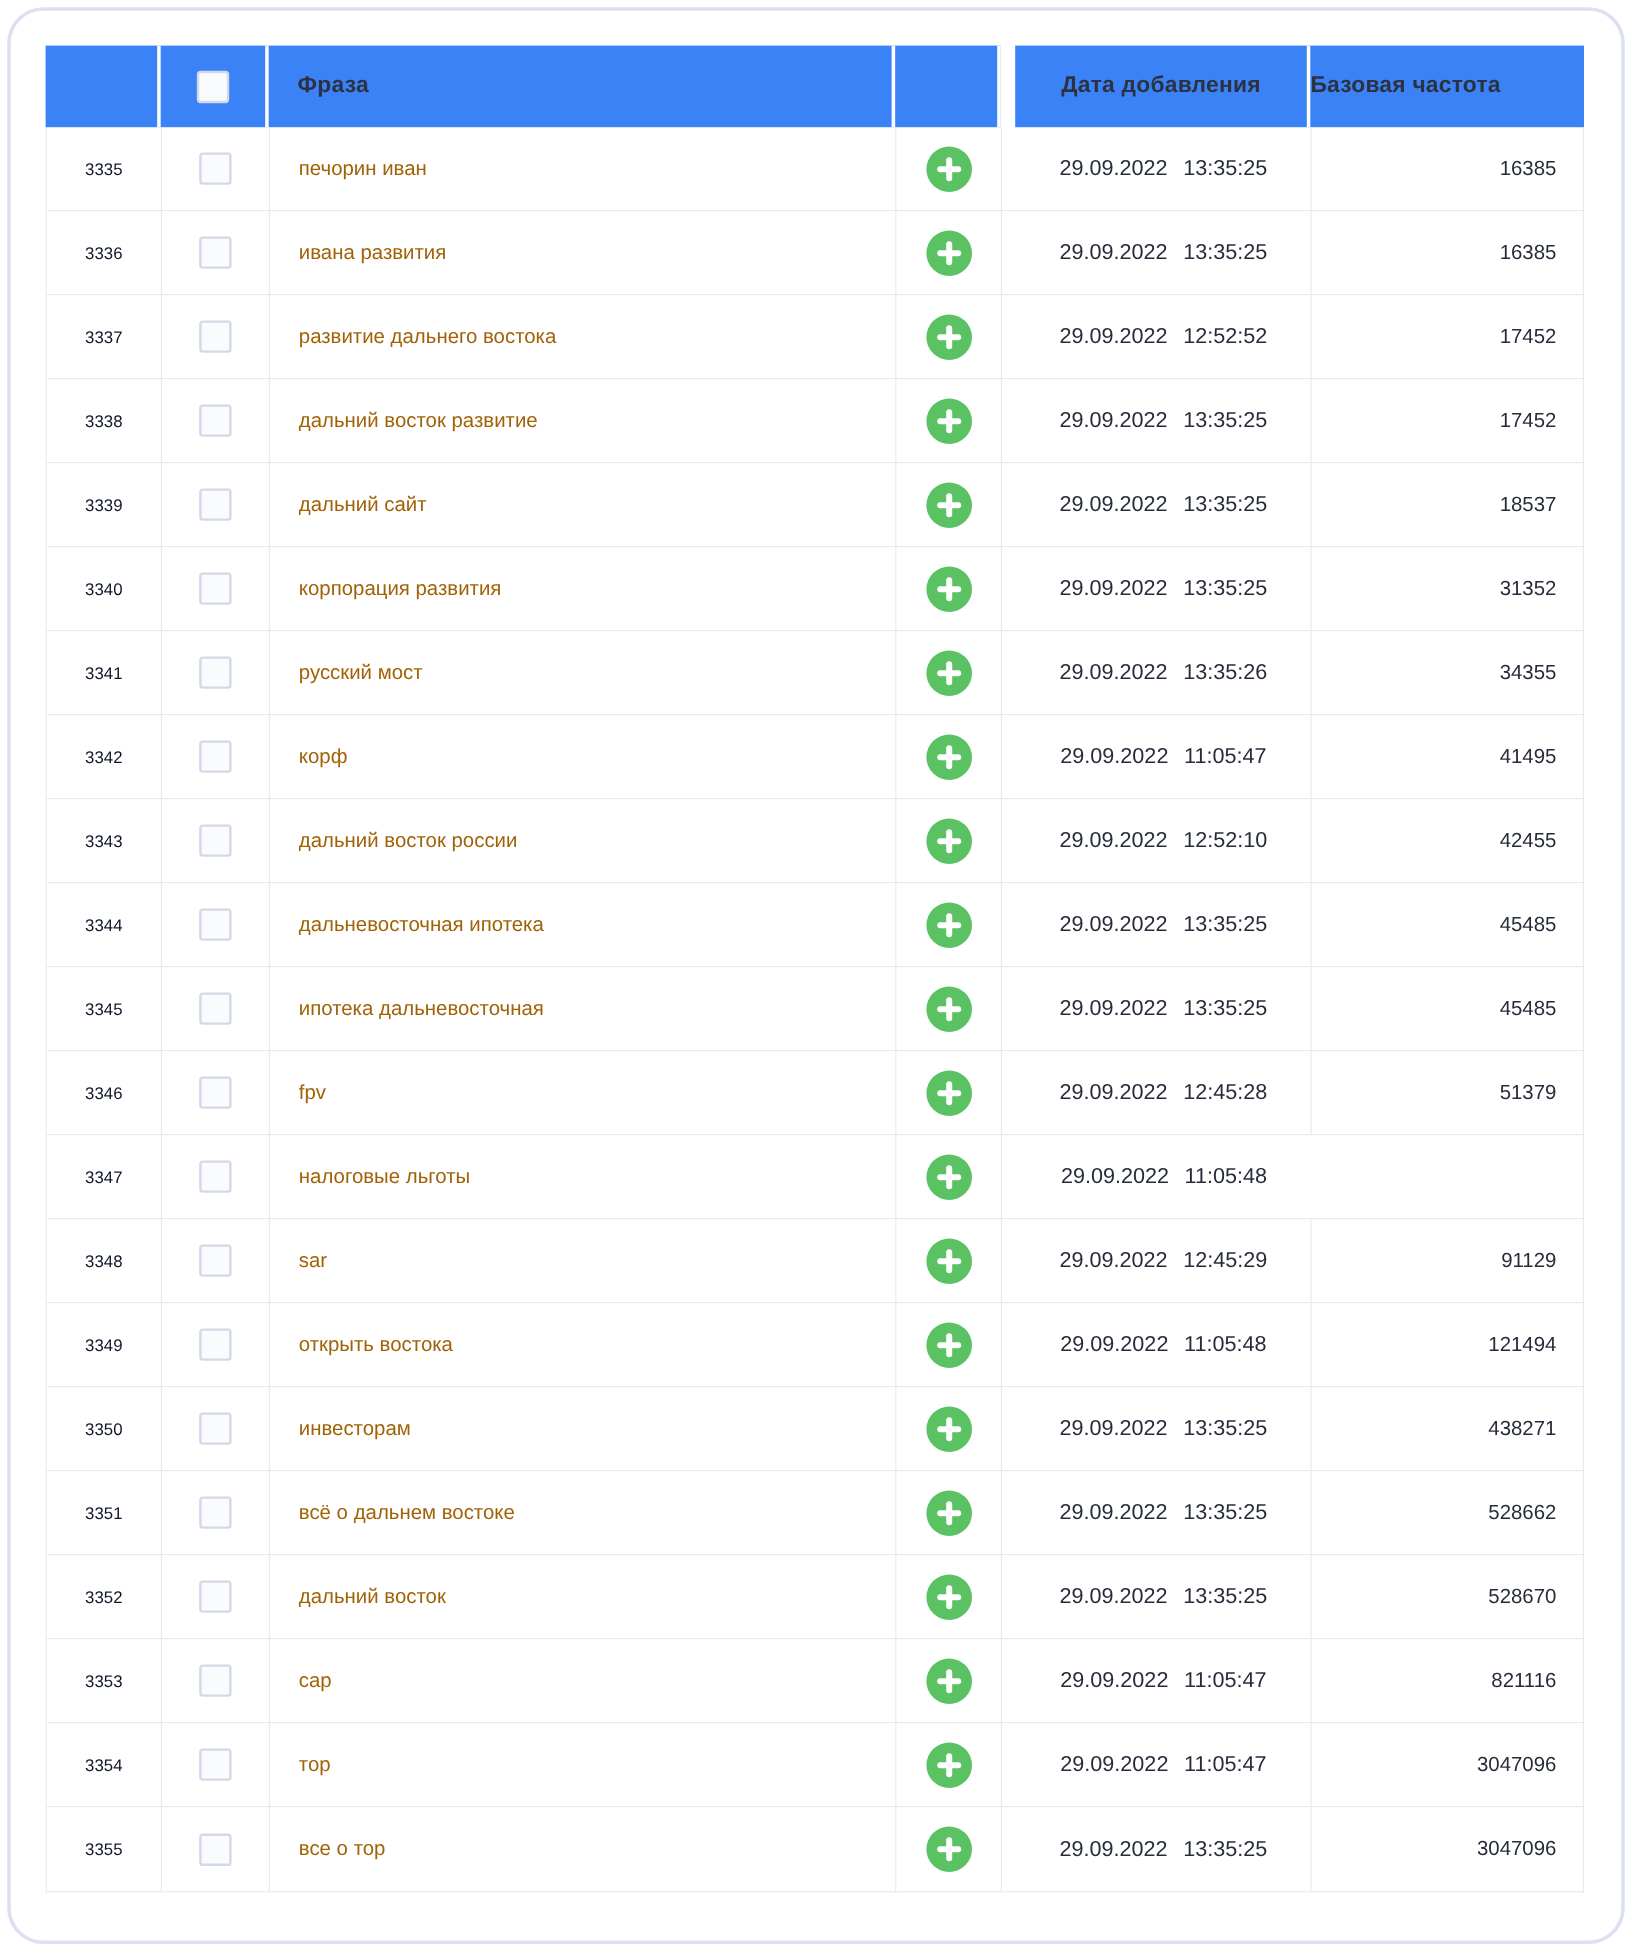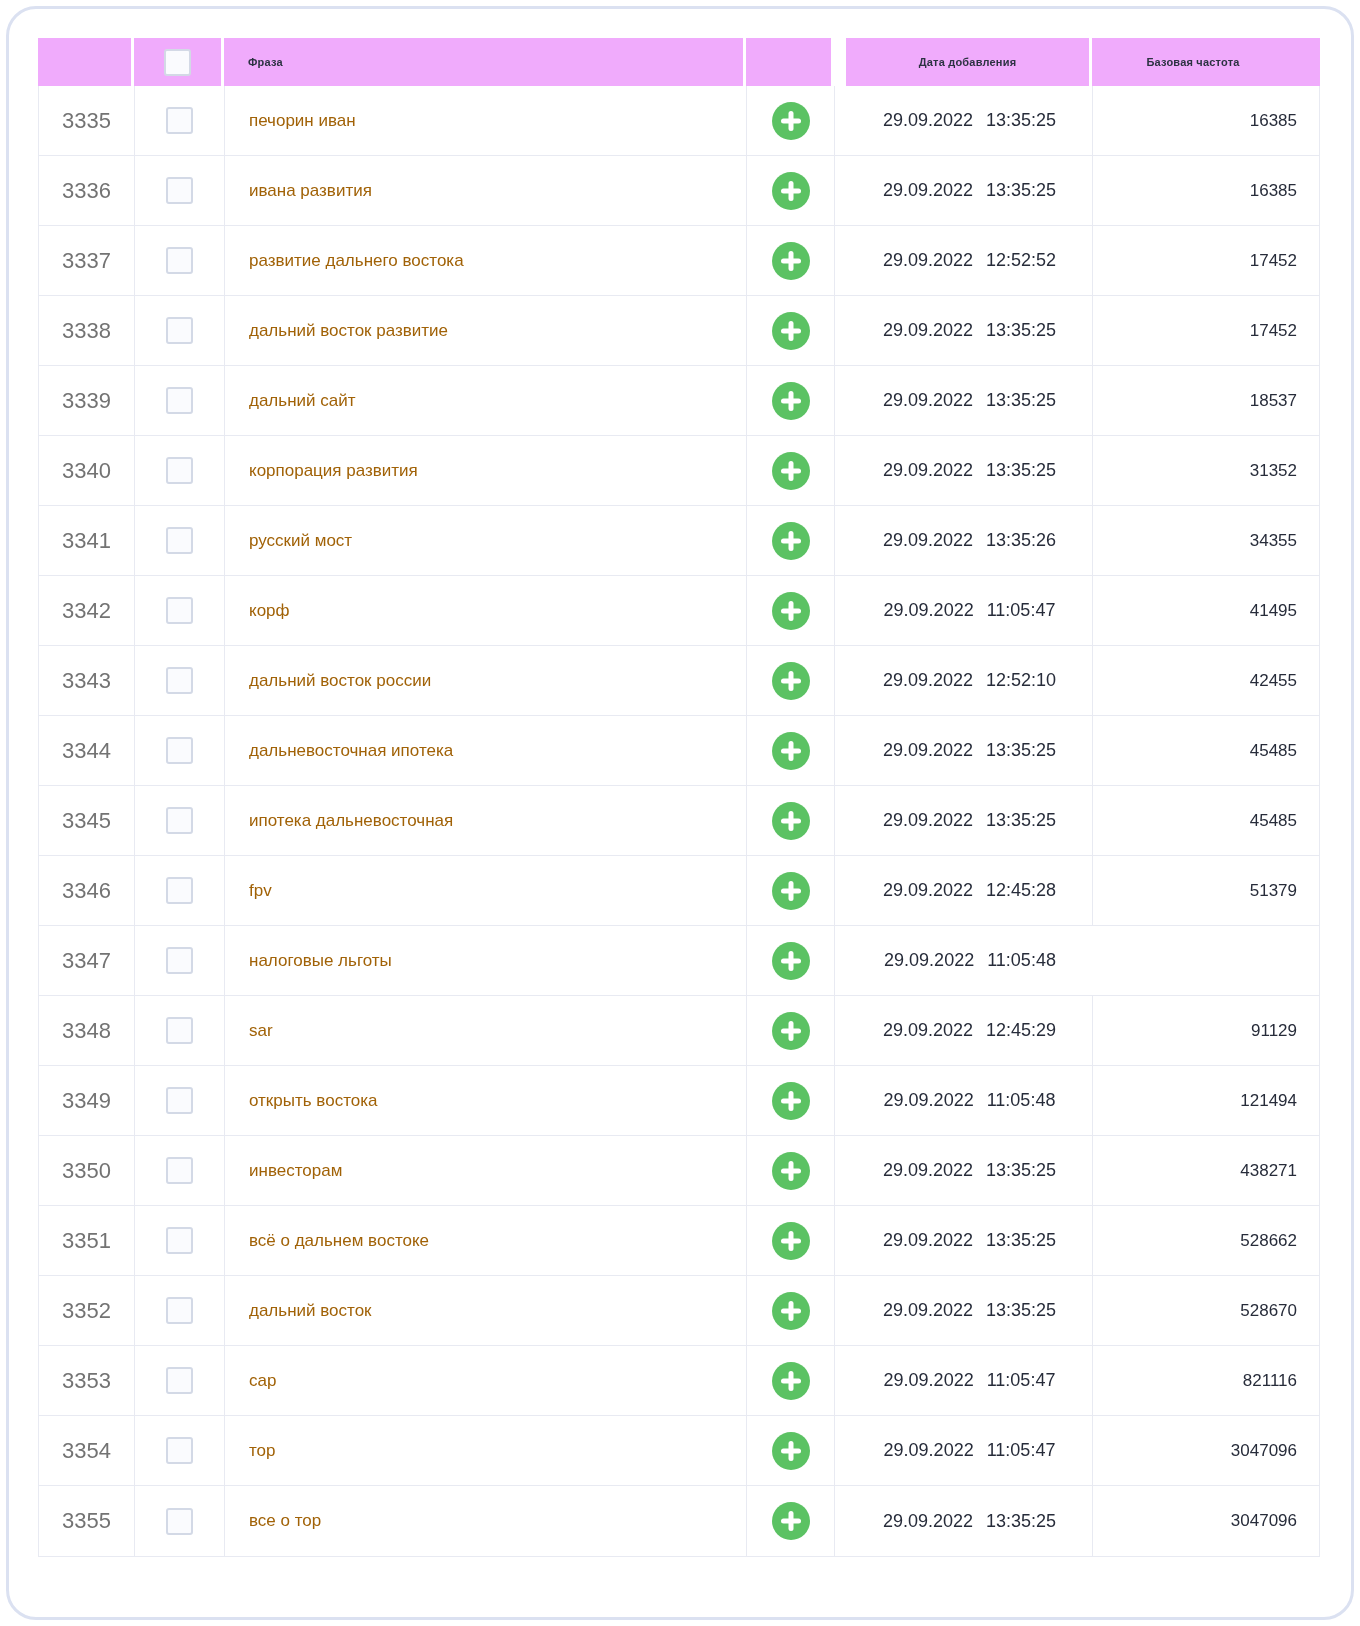--- a/index.html
+++ b/index.html
@@ -21,55 +21,55 @@
     position: absolute;
     left: 29px; top: 29px;
     width: 1282px;
   }
   .grid-row {
     display: grid;
     grid-template-columns: 96px 90px 522px 88px 258px 228px;
   }
   
   .thead .cell {
-    background: #f0abfc;
-    height: 48px;
+    background: #3b82f6;
+    height: 68px;
     border-right: 3px solid #ffffff;
     display: flex;
     align-items: center;
-    font-size: 11px;
+    font-size: 19px;
     font-weight: 700;
     color: #2c3242;
     letter-spacing: 0.2px;
   }
   .thead .cell:last-child { border-right: none; }
   .thead .cell-phrase { padding-left: 24px; }
   .thead .cell-date { justify-content: center; }
-  .thead .cell-freq { justify-content: center; padding-right: 26px; }
+  .thead .cell-freq { justify-content: flex-start; padding-right: 26px; }
   
   .tbody {
     border: 1px solid #e8eaf2;
     border-top: none;
   }
   .tbody .grid-row {
     height: 70px;
     border-bottom: 1px solid #e8eaf2;
   }
   .tbody .grid-row:last-child { border-bottom: none; }
   .tbody .cell {
     border-right: 1px solid #e8eaf2;
     display: flex;
     align-items: center;
     overflow: hidden;
   }
   .tbody .cell:last-child { border-right: none; }
   .cell-index {
     justify-content: center;
-    font-size: 22px;
-    color: #737373;
+    font-size: 14px;
+    color: #0f172a;
   }
   .cell-check { justify-content: center; }
   .checkbox {
     width: 27px; height: 27px;
     background: #fafbfe;
     border: 2px solid #d3d9e6;
     border-radius: 3px;
     cursor: pointer;
   }
   .cell-phrase { padding-left: 24px; }

